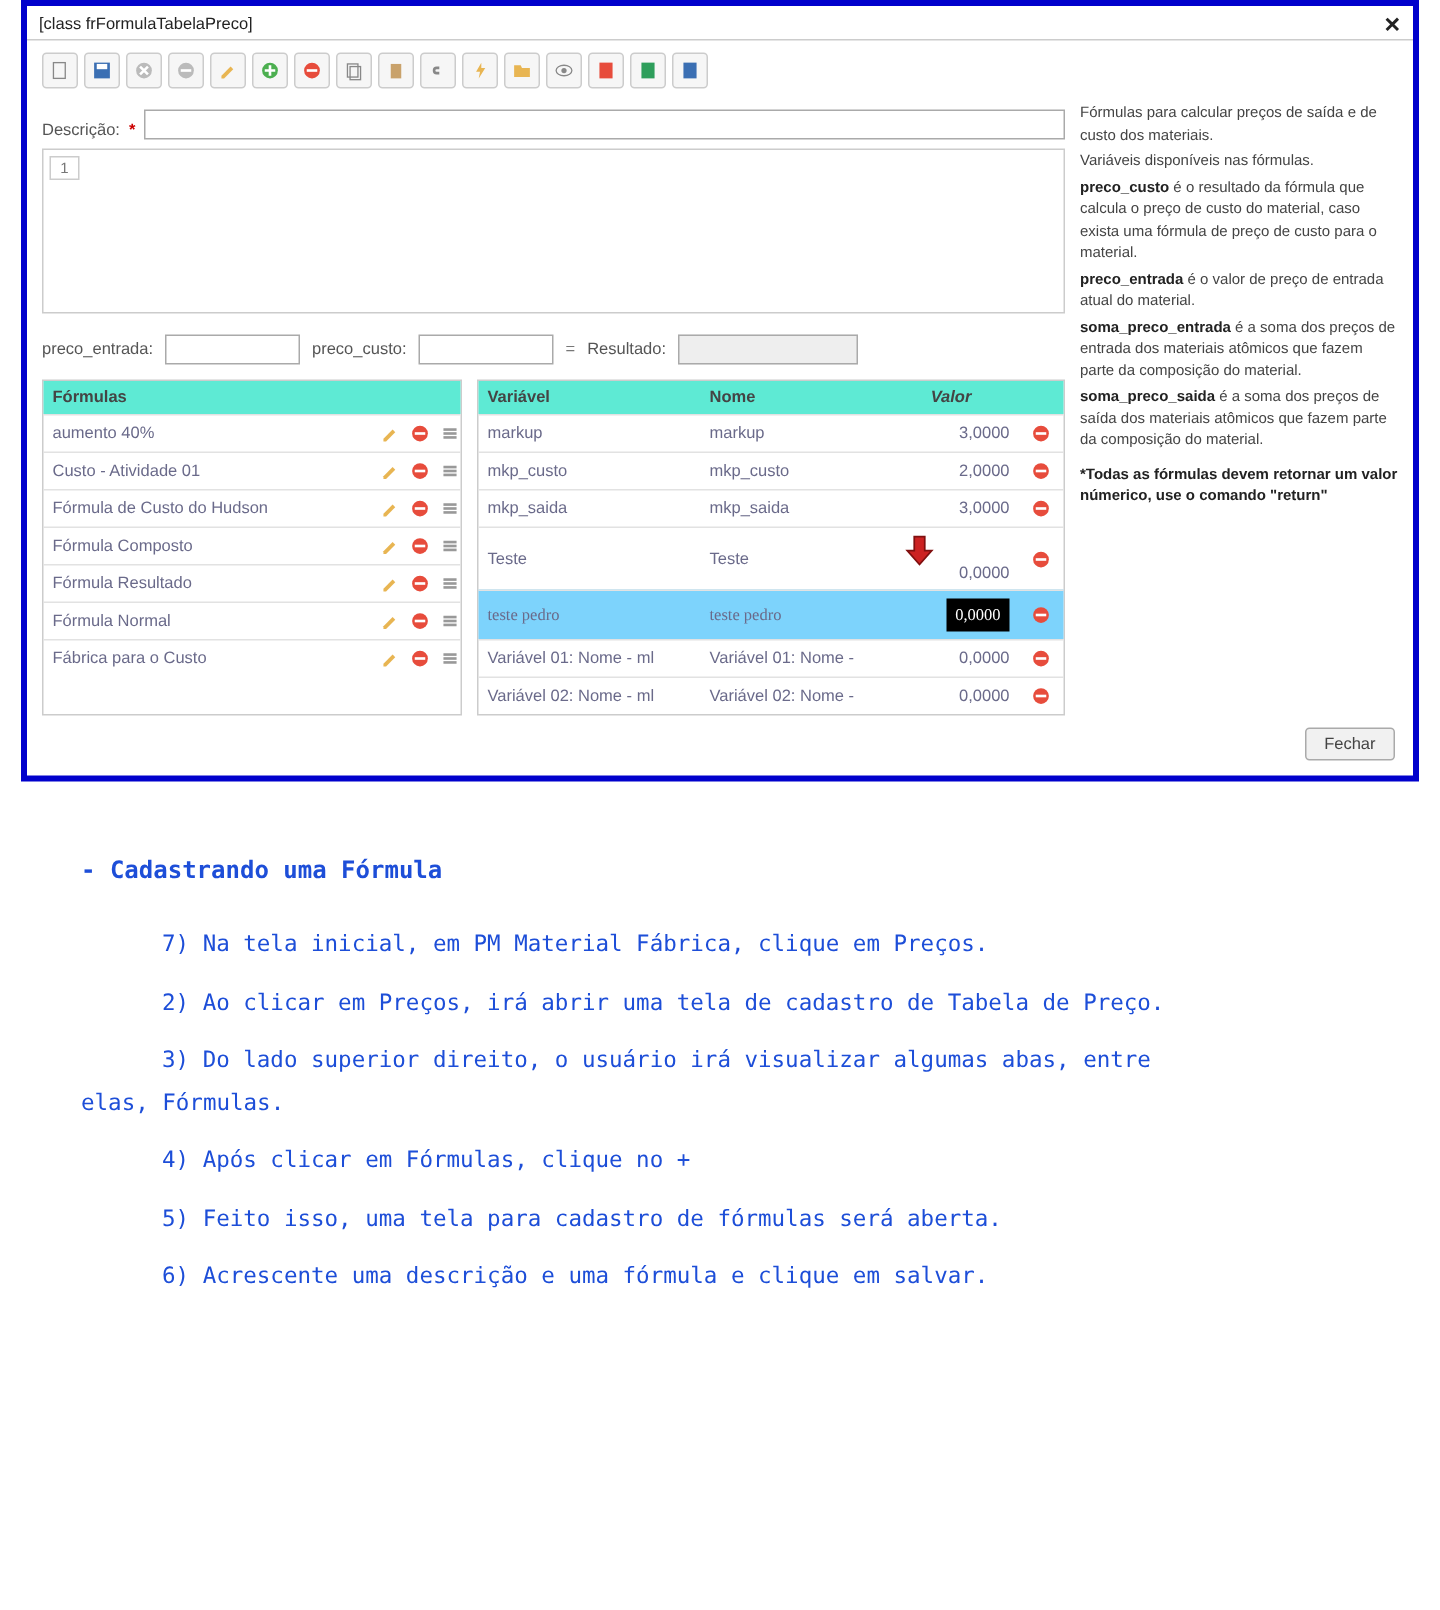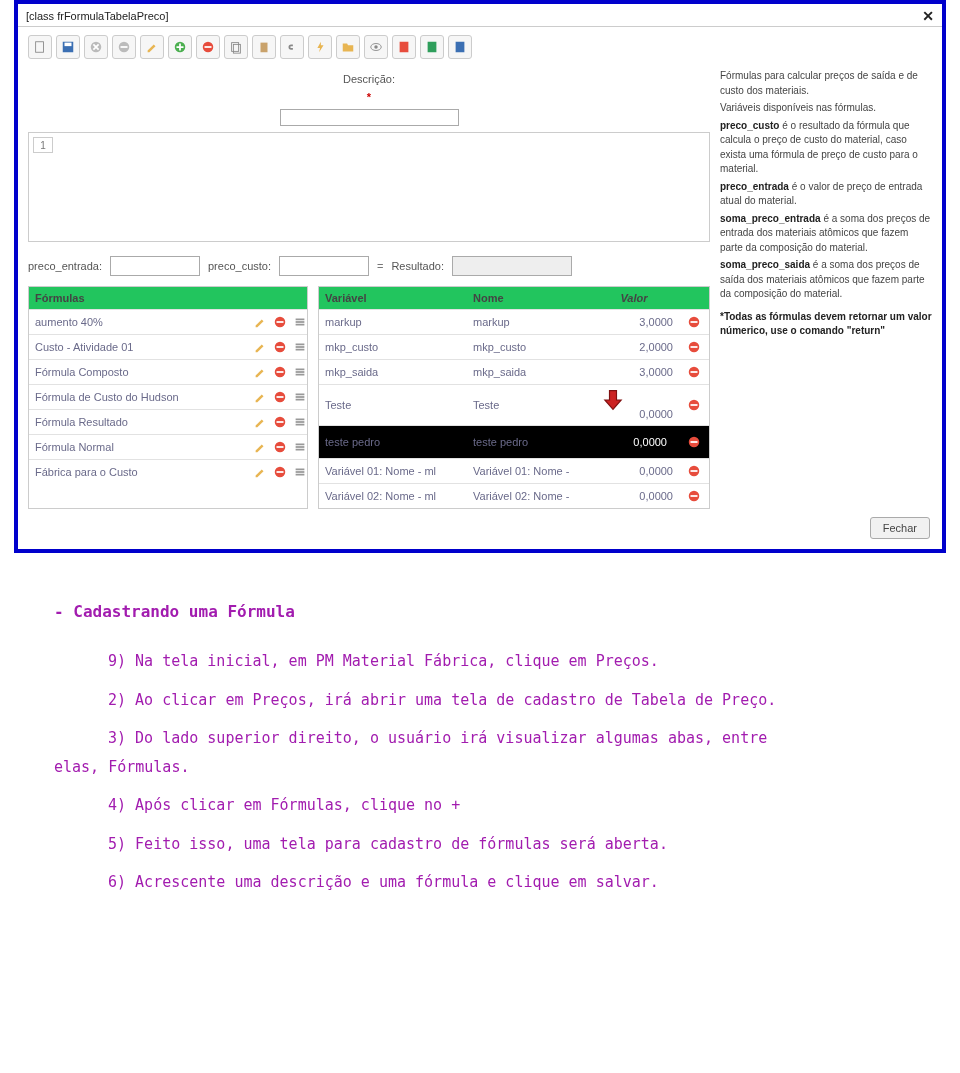--- a/index.html
+++ b/index.html
@@ -10,48 +10,48 @@
   .x-close { font-size: 14px; font-weight: bold; cursor: pointer; color:#222; }
   .app { padding: 8px 10px 0 10px; color: #777; }
   .toolbar { display: flex; gap: 4px; margin-bottom: 8px; }
   .tbtn { width: 24px; height: 24px; background: #f6f6f6; border: 1px solid #ccc; border-radius: 3px; display:flex; align-items:center; justify-content:center; font-size:12px; color:#666; cursor:pointer; }
   .tbtn svg { width:14px; height:14px; }
   .split { display: flex; gap: 10px; }
   .leftcol { flex: 1; }
   .rightcol { width: 212px; font-size: 10px; line-height: 1.45; color: #444; padding-top: 2px; }
   .rightcol p { margin-bottom: 3px; }
   .rightcol b { color:#222; }
-  .desc-row { display:flex; align-items:center; gap:6px; padding: 6px 0; flex-direction: column; }
+  .desc-row { display:flex; align-items:flex-end; gap:6px; padding: 6px 0; }
   .ast { color: #c00; font-weight: bold; }
   .in-long { flex:1; height: 20px; border:1px solid #aaa; background:#fff; }
   .formula-area { height: 110px; border:1px solid #ccc; background:#fff; position:relative; margin-bottom:8px; }
   .ln { position:absolute; left:4px; top:4px; width:20px; height:16px; border:1px solid #ccc; text-align:center; font-size:10px; color:#777; background:#fff; line-height:16px; }
   .vars-row { display:flex; align-items:center; gap:8px; padding:6px 0 10px 0; font-size:11px; }
   .vars-row input { height:20px; border:1px solid #aaa; background:#fff; }
   .vars-row .w1{ width:90px; } .vars-row .w2{ width:90px; } .vars-row .wr{ width:120px; background:#eee; }
   .bottom-split { display:flex; gap:10px; }
   .panel-left { width: 280px; border:1px solid #ccc; }
   .panel-right { flex:1; border:1px solid #ccc; }
-  .thead { display:flex; background:#22c55e; font-weight:bold; font-size:11px; color:#444; }
+  .thead { display:flex; background:#5eead4; font-weight:bold; font-size:11px; color:#444; }
   .thead span, .trow span { padding:5px 6px; }
   .panel-left .thead span:first-child { flex:1; }
   .panel-left .thead .act { width:62px; }
   .trow { display:flex; border-top:1px solid #e2e2e2; align-items:center; font-size:11px; color:#6a6a8a; }
   .panel-left .trow span:first-child { flex:1; }
   .trow .ic { width:20px; text-align:center; cursor:pointer; }
   .pencil svg, .minus svg, .lines svg { width:14px; height:14px; display:block; margin:auto; }
   .panel-right .thead .c1{ width:148px; } .panel-right .thead .c2{ flex:1; } .panel-right .thead .c3{ width:90px; text-align:center;font-style:italic;} .panel-right .thead .c4{ width:30px;}
   .panel-right .trow .c1{ width:148px; } .panel-right .trow .c2{ flex:1; } .panel-right .trow .c3{ width:90px; text-align:right;} .panel-right .trow .c4{ width:30px; text-align:center; cursor:pointer;}
-  .trow.selected { background:#000000; }
+  .trow.selected { background:#7dd3fc;font-family:Liberation Serif, serif; }
   .valbox { display:inline-block; background:#000; color:#fff; padding:0 4px; font-size:11px; }
   .arrow { position:relative; left: -6px; top:-4px; }
   .arrow svg { width:28px; height:28px; }
   .footer-bar { display:flex; justify-content:flex-end; padding:8px 12px 4px 12px; }
   .fechar-btn { height:22px; padding:0 12px; border:1px solid #aaa; background:#f1f1f1; border-radius:3px; font-size:11px; color:#444; cursor:pointer; }
-  .instructions { padding: 44px 40px 30px 40px; font-family: "Verdana", monospace, sans-serif; font-size: 15px; line-height: 1.9; color:#a21caf; }
+  .instructions { padding: 44px 40px 30px 40px; font-family: "Verdana", monospace, sans-serif; font-size: 15px; line-height: 1.9; color:#1d4ed8; }
   .instructions h3 { font-size: 16px; font-weight:bold; margin-bottom: 20px; }
   .instructions .lead { padding-left: 54px; margin-bottom: 18px; }
   .instructions .step { padding-left: 54px; margin-bottom: 10px; }
   .instructions .step3 { padding-left: 0; margin-bottom:10px; }
   .instructions .step3 .l1 { padding-left:54px; display:block; }
   label { color:#555; }
 </style>
 </head>
 <body>
 
@@ -216,42 +216,42 @@
                     </span>
                     <span class="ic lines">
                       <svg viewBox="0 0 16 16">
                         <rect x="3" y="4" width="10" height="2" fill="#999"></rect>
                         <rect x="3" y="7" width="10" height="2" fill="#999"></rect>
                         <rect x="3" y="10" width="10" height="2" fill="#999"></rect>
                       </svg>
                     </span>
                   </div>
                   <div class="trow">
+                    <span>Fórmula de Custo do Hudson</span>
+                    <span class="ic pencil">
+                      <svg viewBox="0 0 16 16">
+                        <path d="M3 12 L10 5 L12 7 L5 14 L3 14 Z" fill="#e8b552"></path>
+                      </svg>
+                    </span>
+                    <span class="ic minus">
+                      <svg viewBox="0 0 16 16">
+                        <circle cx="8" cy="8" r="6" fill="#e74c3c"></circle>
+                        <rect x="4" y="7" width="8" height="2" fill="#fff"></rect>
+                      </svg>
+                    </span>
+                    <span class="ic lines">
+                      <svg viewBox="0 0 16 16">
+                        <rect x="3" y="4" width="10" height="2" fill="#999"></rect>
+                        <rect x="3" y="7" width="10" height="2" fill="#999"></rect>
+                        <rect x="3" y="10" width="10" height="2" fill="#999"></rect>
+                      </svg>
+                    </span>
+                  </div>
+                  <div class="trow">
                     <span>Fórmula Composto</span>
-                    <span class="ic pencil">
-                      <svg viewBox="0 0 16 16">
-                        <path d="M3 12 L10 5 L12 7 L5 14 L3 14 Z" fill="#e8b552"></path>
-                      </svg>
-                    </span>
-                    <span class="ic minus">
-                      <svg viewBox="0 0 16 16">
-                        <circle cx="8" cy="8" r="6" fill="#e74c3c"></circle>
-                        <rect x="4" y="7" width="8" height="2" fill="#fff"></rect>
-                      </svg>
-                    </span>
-                    <span class="ic lines">
-                      <svg viewBox="0 0 16 16">
-                        <rect x="3" y="4" width="10" height="2" fill="#999"></rect>
-                        <rect x="3" y="7" width="10" height="2" fill="#999"></rect>
-                        <rect x="3" y="10" width="10" height="2" fill="#999"></rect>
-                      </svg>
-                    </span>
-                  </div>
-                  <div class="trow">
-                    <span>Fórmula de Custo do Hudson</span>
                     <span class="ic pencil">
                       <svg viewBox="0 0 16 16">
                         <path d="M3 12 L10 5 L12 7 L5 14 L3 14 Z" fill="#e8b552"></path>
                       </svg>
                     </span>
                     <span class="ic minus">
                       <svg viewBox="0 0 16 16">
                         <circle cx="8" cy="8" r="6" fill="#e74c3c"></circle>
                         <rect x="4" y="7" width="8" height="2" fill="#fff"></rect>
                       </svg>
@@ -433,21 +433,21 @@
       </div>
     </div>
 
     <div class="footer-bar">
       <button class="fechar-btn">Fechar</button>
     </div>
   </div>
 
   <div class="instructions">
     <h3>- Cadastrando uma Fórmula</h3>
-    <p class="step">9) Na tela inicial, em PM Material Fábrica, clique em Preços.</p>
+    <p class="step">7) Na tela inicial, em PM Material Fábrica, clique em Preços.</p>
     <p class="step">2) Ao clicar em Preços, irá abrir uma tela de cadastro de Tabela de Preço.</p>
     <p class="step3">
       <span class="l1">3) Do lado superior direito, o usuário irá visualizar algumas abas, entre</span>
       <span>elas, Fórmulas.</span>
     </p>
     <p class="step">4) Após clicar em Fórmulas, clique no +</p>
     <p class="step">5) Feito isso, uma tela para cadastro de fórmulas será aberta.</p>
     <p class="step">6) Acrescente uma descrição e uma fórmula e clique em salvar.</p>
   </div>
 </div>

